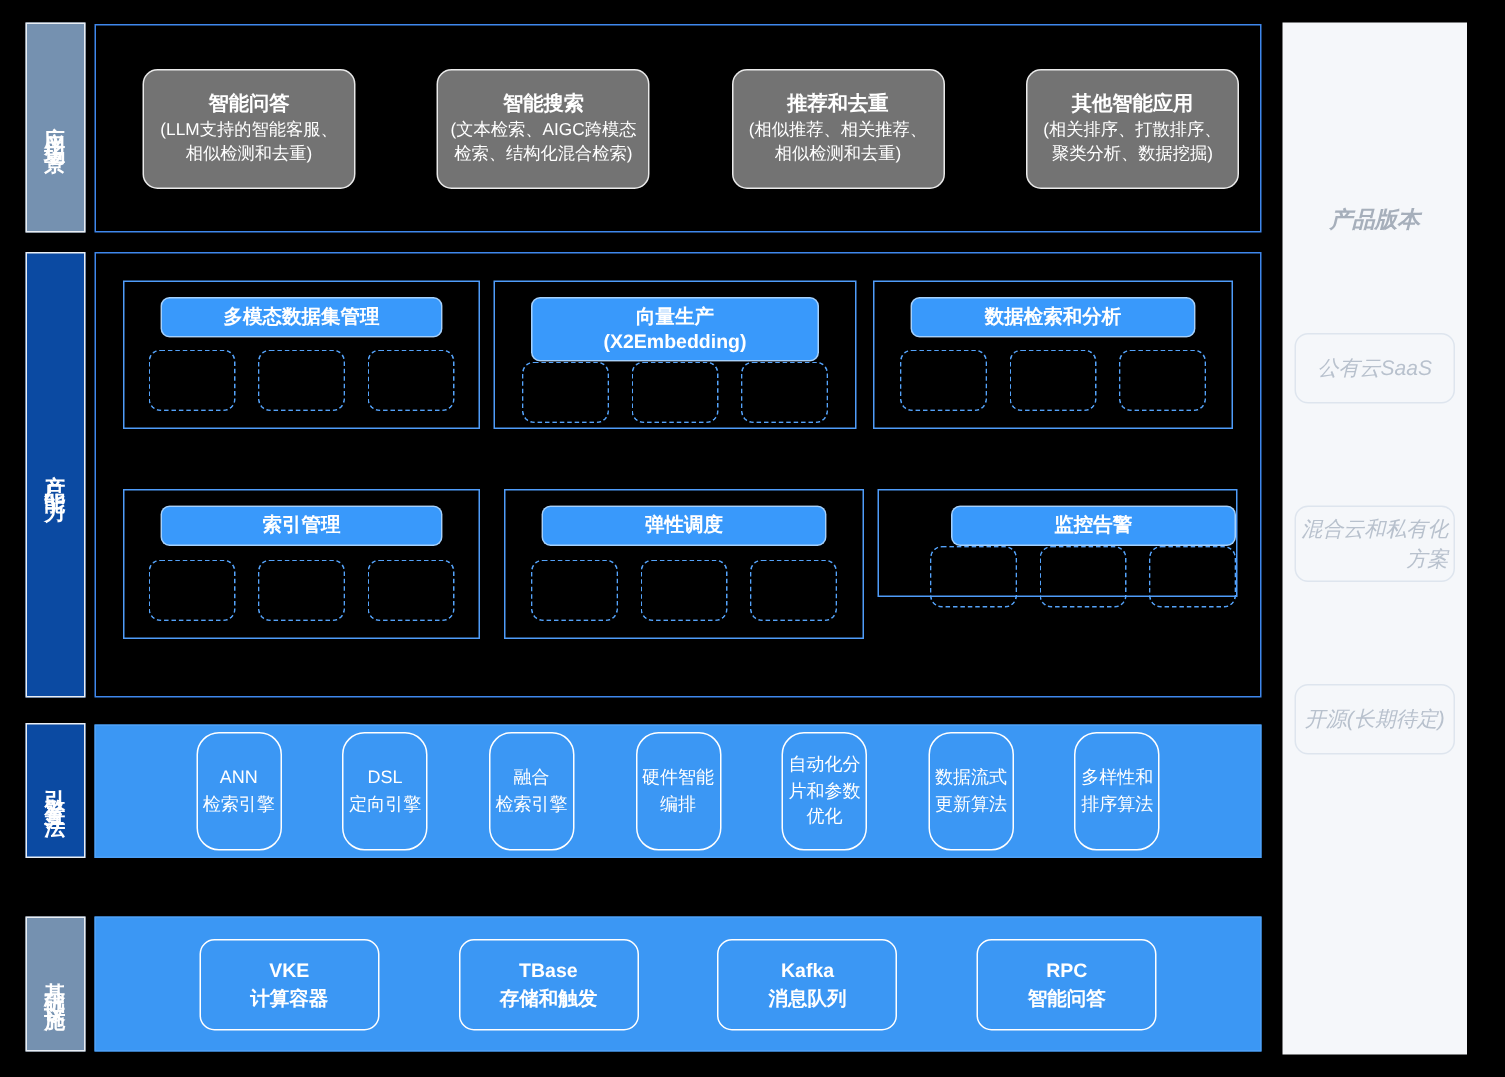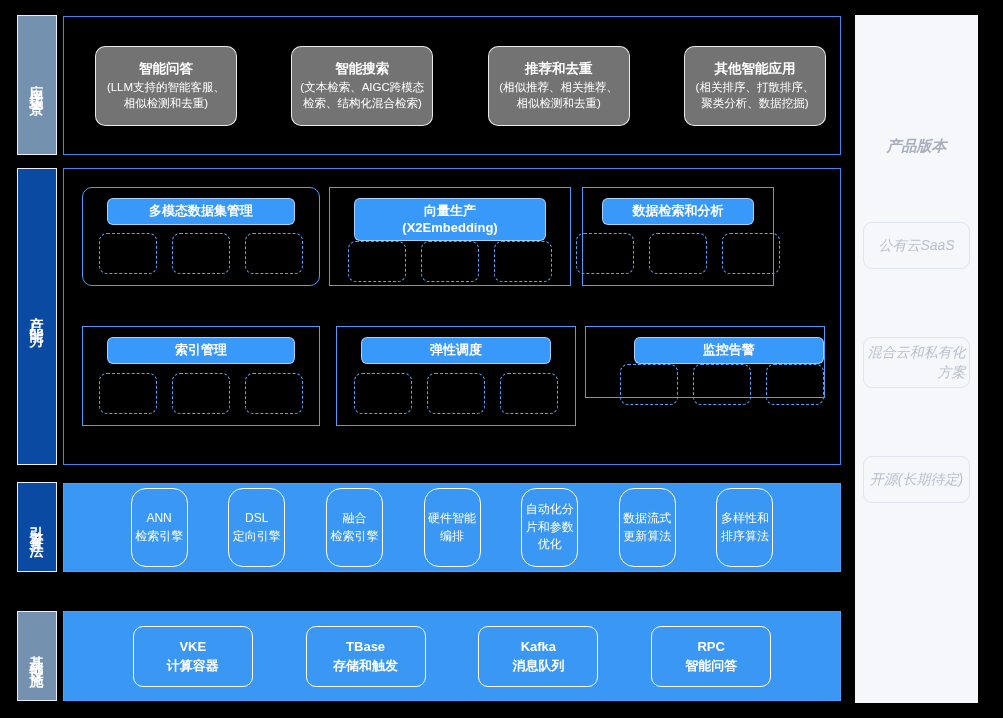--- a/index.html
+++ b/index.html
@@ -25,23 +25,23 @@
     justify-content:center;text-align:center;box-sizing:border-box;padding:6px 0;}
   .app-card-title{font-size:13.5px;font-weight:bold;line-height:1.45;}
   .app-card-desc{font-size:11.5px;line-height:1.42;white-space:pre-line;}
 
   
   .product-area{position:absolute;left:63px;top:168px;width:778px;height:297px;
     border:1px solid #3f87ec;box-sizing:border-box;}
   .cap-group{position:absolute;border:1px solid #4f9cf9;box-sizing:border-box;
     display:flex;flex-direction:column;align-items:center;justify-content:space-between;
     padding:10px 0 11px;}
-  .g1{left:18px;top:18px;width:238px;height:99px;border-radius:10px;}
+  .g1{left:18px;top:18px;width:238px;height:99px;}
   .g2{left:265px;top:18px;width:242px;height:99px;}
-  .g3{left:518px;top:18px;width:192px;height:99px;}
+  .g3{left:518px;top:18px;width:240px;height:99px;}
   .g4{left:18px;top:157px;width:238px;height:100px;}
   .g5{left:272px;top:157px;width:240px;height:100px;}
   .g6{left:521px;top:157px;width:240px;height:72px;align-items:flex-end;}
   .cap-pill{min-width:80%;max-width:88%;background:#3999fb;border:1px solid rgba(255,255,255,.55);
     border-radius:6px;color:#fff;font-size:13px;font-weight:bold;text-align:center;
     line-height:1.28;padding:4px 8px;white-space:pre-line;box-sizing:border-box;}
   .ph-row{display:flex;gap:15px;}
   .ph{width:58px;height:41px;border:1.5px dashed #55a3fa;border-radius:8px;box-sizing:border-box;}
 
   

